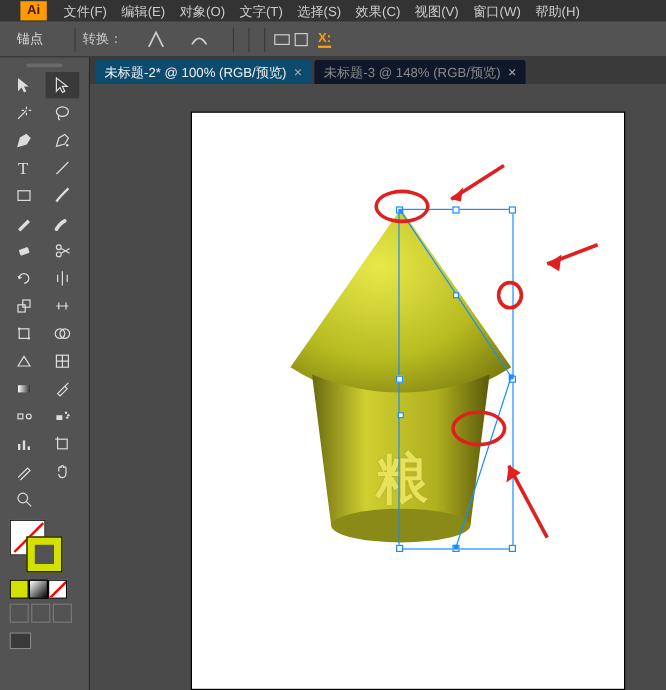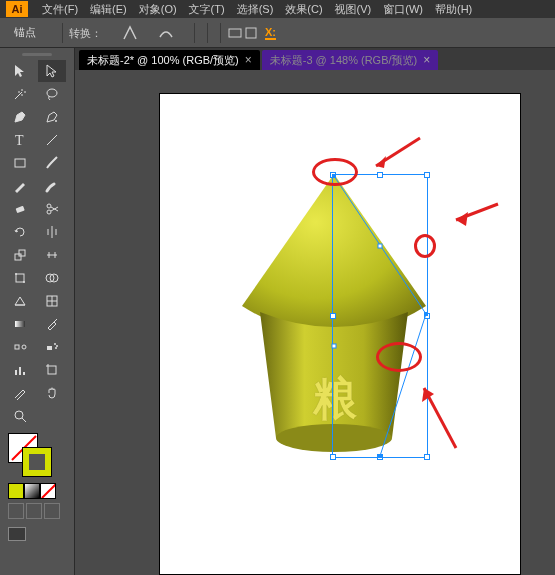--- a/index.html
+++ b/index.html
@@ -1,26 +1,26 @@
 <!DOCTYPE html>
 <html><head>
 <meta charset="utf-8">
 <style>
   * { margin: 0; padding: 0; box-sizing: border-box; }
   body { width: 555px; height: 575px; background: #4a4a4a; font-family: sans-serif; font-size: 11px; color: #ccc; overflow: hidden; }
 
   
-  .menubar { height: 18px; background: #333; display: flex; align-items: center; padding-left: 6px; }
+  .menubar { height: 18px; background: #333; display: flex; align-items: center; padding-left: 17px; }
   .app-logo { width: 22px; height: 16px; background: #ff9a00; color: #4b1900; font-weight: bold; font-size: 11px; display: flex; align-items: center; justify-content: center; margin-right: 8px; }
   .menu-item { padding: 0 6px; cursor: pointer; font-size: 11px; }
 
   
   .controlbar { height: 30px; background: #535353; display: flex; align-items: center; padding: 0 8px; border-bottom: 1px solid #2a2a2a; }
   .anchor-label { color: #ddd; margin-right: 20px; margin-left: 6px; }
-  .control-group { display: flex; align-items: flex-end; gap: 20px; margin-right: 14px; }
+  .control-group { display: flex; align-items: center; gap: 20px; margin-right: 14px; }
   .ctrl-icon { width: 16px; height: 16px; display: flex; align-items: center; justify-content: center; color: #999; }
   .ctrl-icon.active { background: #6a6a6a; border: 1px solid #8a8a8a; }
   .divider-v { width: 1px; height: 20px; background: #3a3a3a; margin: 0 6px; }
 
   
   .main { display: flex; height: calc(575px - 48px); }
 
   
   .toolbox-wrap { width: 75px; background: #535353; border-right: 1px solid #2a2a2a; display: flex; flex-direction: column; }
   .toolbox-handle { height: 12px; background: #535353; display: flex; align-items: center; justify-content: center; }
@@ -46,22 +46,22 @@
   .draw-modes { display: flex; gap: 2px; padding: 4px 8px; }
   .dmode { width: 16px; height: 16px; border: 1px solid #777; }
 
   .screen-mode { padding: 4px 8px; display: flex; }
   .sm { width: 18px; height: 14px; border: 1px solid #888; background: #3a3a3a; }
 
   
   .workspace { flex: 1; background: #4a4a4a; display: flex; flex-direction: column; }
   .tabbar { height: 22px; background: #3a3a3a; display: flex; align-items: end; padding-left: 4px; }
   .tab { height: 20px; padding: 0 8px; display: flex; align-items: center; gap: 6px; font-size: 11px; border-radius: 2px 2px 0 0; margin-right: 2px; }
-  .tab.active { background: #000000; color: #f0f0f0; }
-  .tab.inactive { background: #4c1d95; color: #8a8a8a; }
+  .tab.active { background: #0c4a6e; color: #f0f0f0; }
+  .tab.inactive { background: #0f172a; color: #8a8a8a; }
   .tab-close { color: #aaa; cursor: pointer; font-size: 12px; line-height: 1; }
 
   .canvas-area { flex: 1; background: #4a4a4a; position: relative; display: flex; align-items: flex-start; justify-content: center; padding-top: 24px; padding-left: 50px; }
   .artboard { width: 360px; height: 480px; background: #fff; box-shadow: 0 0 0 1px #000; position: relative; }
 
   
   .artwork { position: absolute; left: 64px; top: 72px; width: 220px; height: 290px; }
 
   
   .bbox { position: absolute; border: 1px solid #1a8cff; }

